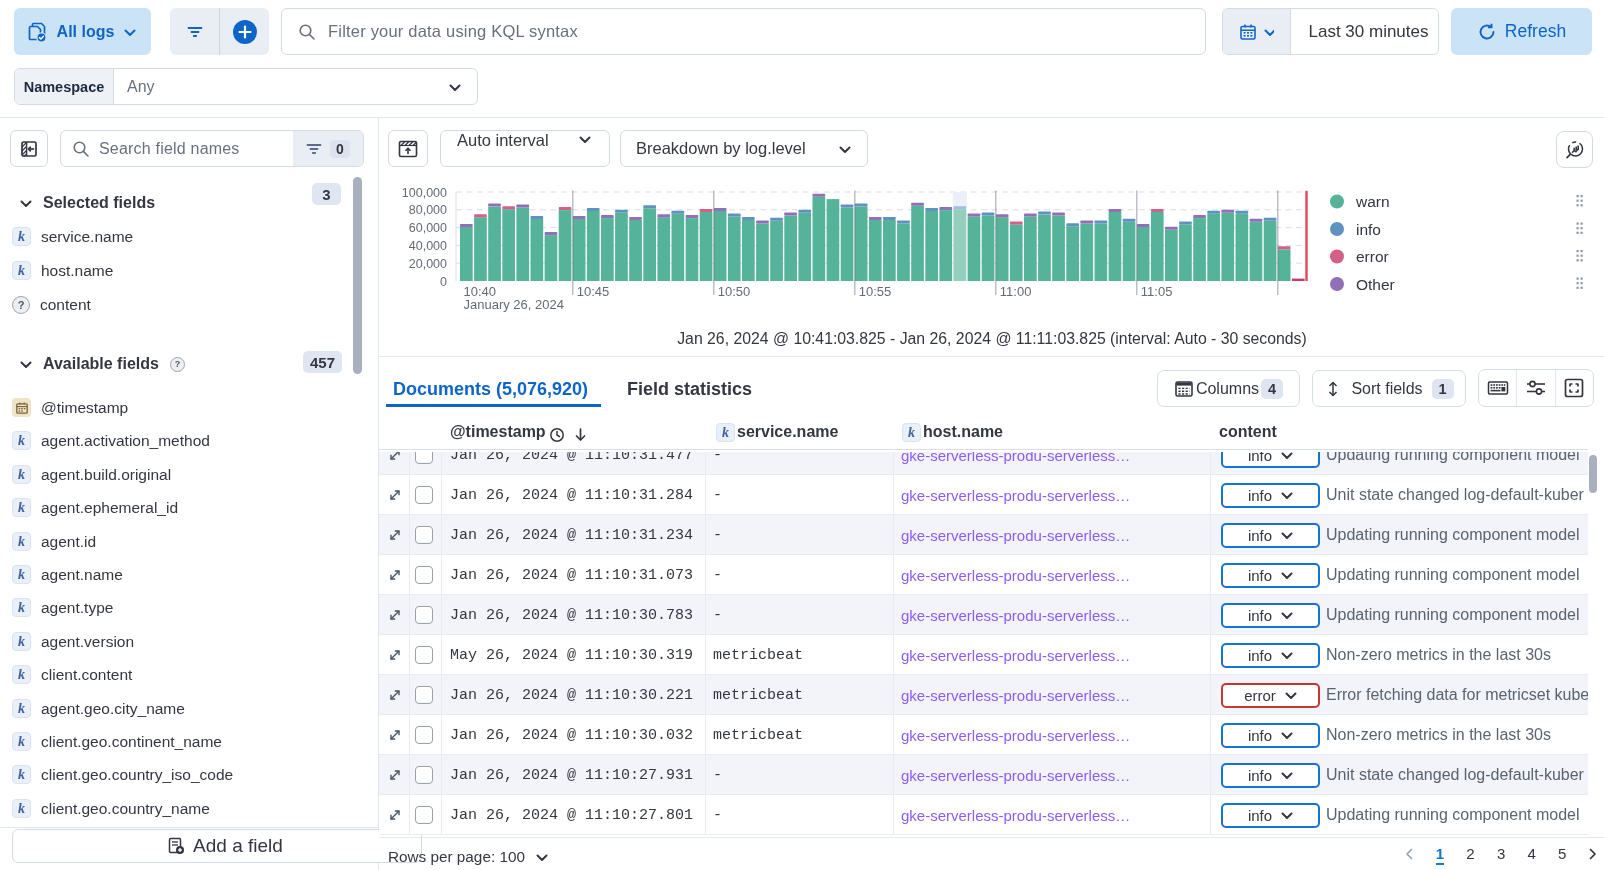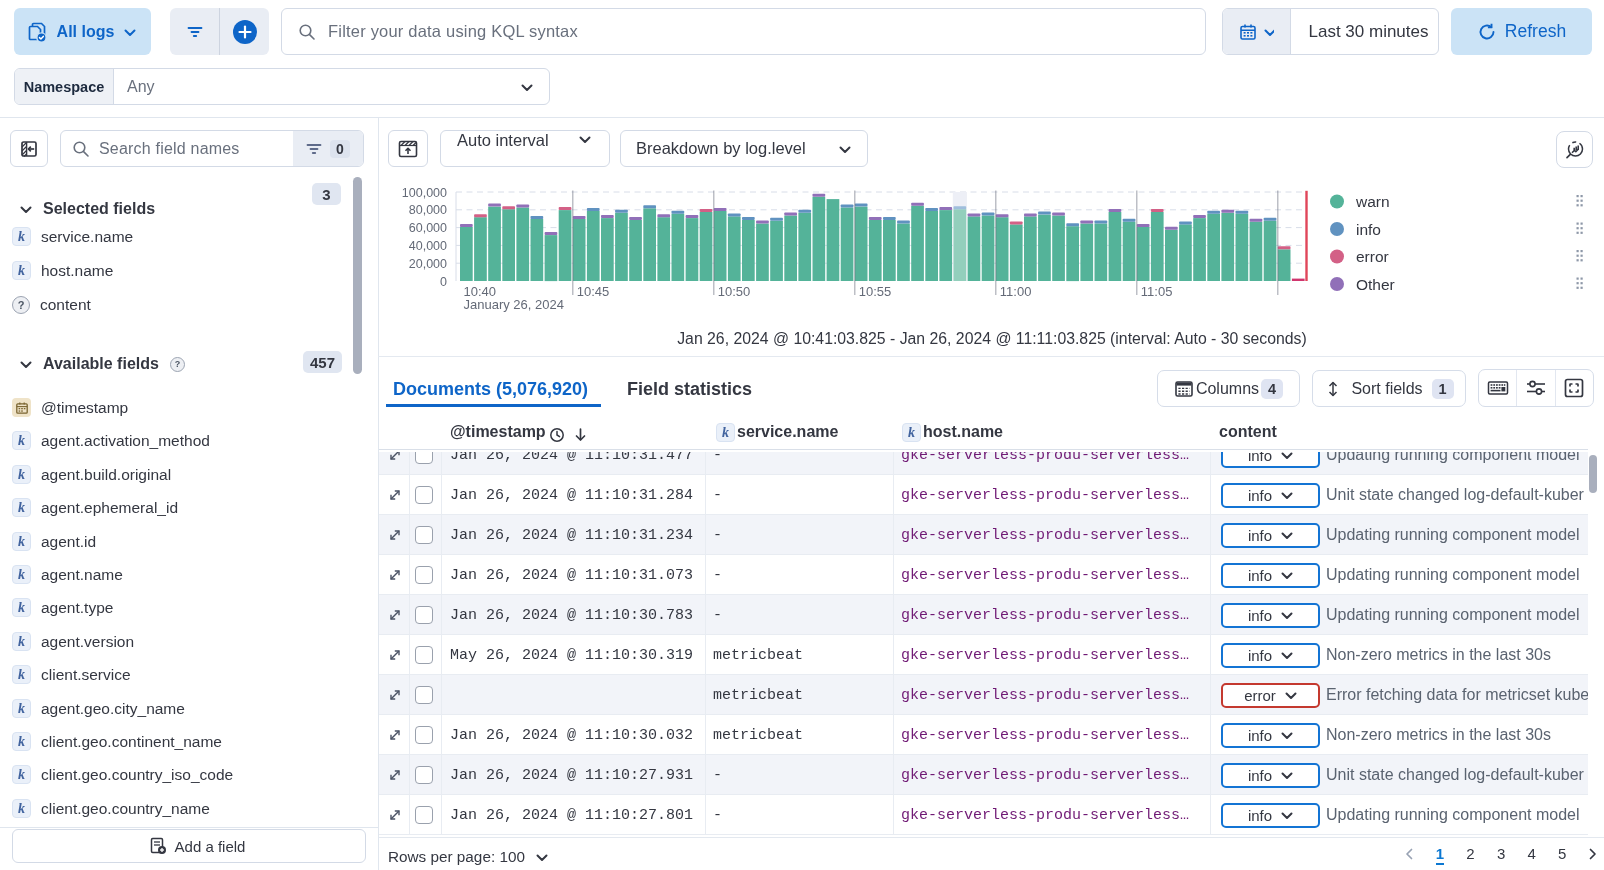--- a/index.html
+++ b/index.html
@@ -11,42 +11,42 @@
 .alllogs { left:14px; top:8px; width:137px; height:47px; font-size:16px; font-weight:600; }
 .seg { position:absolute; left:170px; top:8px; width:99px; height:47px; background:#E9EDF4; border-radius:6px; display:flex; }
 .seg .cell { flex:1; display:flex; align-items:center; justify-content:center; }
 .seg .cell:first-child { border-right:1px solid #CDD4E0; }
 .kql { left:281px; top:8px; width:925px; height:47px; display:flex; align-items:center; padding-left:16px; gap:12px; }
 .ph { color:#69707D; font-size:16.5px; letter-spacing:0.2px; }
 .datep { left:1222px; top:8px; width:217px; height:47px; display:flex; overflow:hidden; padding:0; }
 .datep .calseg { width:68px; height:100%; background:#E9EDF4; display:flex; align-items:center; justify-content:center; gap:5px; border-right:1px solid #D3DAE6; border-radius:5px 0 0 5px; }
 .datep .lbl { flex:1; display:flex; align-items:center; justify-content:center; font-size:17px; color:#343741; }
 .refresh { left:1451px; top:8px; width:141px; height:47px; font-size:17.5px; font-weight:500; }
-.nsrow { left:14px; top:68px; width:536px; height:37px; display:flex; border:1px solid #D3DAE6; border-radius:6px; background:#fff; position:absolute;justify-content:space-between; }
+.nsrow { left:14px; top:68px; width:464px; height:37px; display:flex; border:1px solid #D3DAE6; border-radius:6px; background:#fff; position:absolute;justify-content:space-between; }
 .nsrow .pre { width:99px; background:#EEF1F6; border-right:1px solid #D3DAE6; display:flex; align-items:center; justify-content:center; font-size:14.5px; font-weight:600; color:#1D2A3E; border-radius:5px 0 0 5px; }
 .nsrow .val { flex:1; display:flex; align-items:center; padding-left:13px; font-size:16px; color:#69707D; }
 .nsrow .chv { display:flex; align-items:center; padding-right:12px; }
 .topline { left:0; top:117px; width:1604px; height:1px; background:#E0E6EE; position:absolute; }
 .sideline { left:378px; top:117px; width:1px; height:753px; background:#E0E6EE; position:absolute; }
 
 .collapse { left:10px; top:130px; width:38px; height:37px; }
 .fsearch { left:60px; top:130px; width:304px; height:37px; display:flex; align-items:center; justify-content:flex-start; padding-left:11px; gap:9px; }
 .fsearch .ph { font-size:16px; flex:1; }
 .fsearch .fseg { position:absolute; right:0; top:0; bottom:0; width:70px; background:#E9EDF4; border-radius:0 5px 5px 0; display:flex; align-items:center; justify-content:center; gap:8px; }
 .zbadge { background:#DDE3EE; border-radius:4px; font-size:14px; font-weight:600; color:#343741; padding:1px 6px; }
 .scrollbar1 { left:353px; top:177px; width:9px; height:197px; border-radius:5px; background:#A9AFBD; position:absolute; }
 .sechead { position:absolute; display:flex; align-items:center; gap:11px; left:18px; }
 .sechead .t { font-size:16px; font-weight:700; color:#343741; }
 .cntbadge { position:absolute; background:#E0E6F1; border-radius:5px; font-size:15px; font-weight:600; color:#343741; display:flex; align-items:center; justify-content:center; }
 .frow { position:absolute; left:12px; display:flex; align-items:center; gap:10px; height:21px; }
 .flbl { font-size:15.5px; color:#343741; }
 .kb { width:19px; height:19px; background:#EAF0F9; border:1px solid #D9E3F2; border-radius:4px; color:#41639E; font-family:"Liberation Serif", serif; font-style:italic; font-weight:700; font-size:14px; display:inline-flex; align-items:center; justify-content:center; }
 .qcirc { width:18px; height:18px; background:#EDEFF3; border:1.4px solid #9CA4B2; border-radius:50%; color:#4B5563; font-size:11px; font-weight:700; display:inline-flex; align-items:center; justify-content:center; }
 .tsb { width:19px; height:19px; background:#EFE3C8; border-radius:4px; display:inline-flex; align-items:center; justify-content:center; }
-.addfield { left:12px; top:829px; width:354px; height:34px; font-size:15px; font-weight:500; color:#343741;padding-left:16px; }
+.addfield { left:12px; top:829px; width:410px; height:34px; font-size:19px; font-weight:500; color:#343741;padding-left:16px; }
 .addline { left:0; top:827px; width:378px; height:1px; background:#E0E6EE; position:absolute; }
 
 .mbtn1 { left:388px; top:130px; width:40px; height:37px; }
 .sel1 { left:440px; top:130px; width:170px; height:37px; display:flex; align-items:flex-start; justify-content:space-between; padding:0 14px 0 16px; font-size:16.5px; color:#343741; }
 .sel2 { left:620px; top:130px; width:248px; height:37px; display:flex; align-items:center; justify-content:space-between; padding:0 12px 0 15px; font-size:16.5px; color:#343741; }
 .mbtnR { left:1556px; top:131px; width:37px; height:37px; border-radius:8px; }
 .subtitle { position:absolute; left:378px; top:330px; width:1228px; text-align:center; font-size:15.8px; color:#343741; }
 
 .tab1 { position:absolute; left:393px; top:379px; font-size:18px; font-weight:700; color:#0E65C8; }
 .tabline { position:absolute; left:386px; top:404px; width:215px; height:3px; background:#0E65C8; }
@@ -62,21 +62,21 @@
 .ghead > span { position:absolute; font-size:16px; font-weight:700; color:#343741; top:8px; }
 .ghead .kb { vertical-align:top; }
 .gridwrap { position:absolute; left:379px; top:452px; width:1209px; height:383px; overflow:hidden; z-index:1; }
 .grow { position:absolute; left:0; width:1209px; height:40px; border-bottom:1px solid #E8ECF2; background:#fff; }
 .grow.stripe { background:#F2F4F9; }
 .grow > span { position:absolute; top:0; height:40px; display:flex; align-items:center; }
 .c-exp { left:9px; }
 .c-chk { left:36px; width:18px !important; height:18px !important; top:11px !important; border:1px solid #9AA1AD; border-radius:4px; background:#fff; }
 .c-ts { left:71px; font-family:"Liberation Mono", monospace; font-size:15px; color:#343741; }
 .c-svc { left:334px; font-family:"Liberation Mono", monospace; font-size:15px; color:#343741; }
-.c-host { left:522px; font-family:Liberation Mono, monospace; font-size:15px; color:#701a75; }
+.c-host { left:522px; font-family:Liberation Sans, sans-serif; font-size:15px; color:#8b5cf6; }
 .c-badge { left:842px; }
 .c-content { left:947px; font-size:16px; color:#5A6370; white-space:nowrap; overflow:hidden; width:262px; display:block; line-height:40px; }
 .grow::after { content:''; position:absolute; top:0; bottom:0; left:30px; width:1px; background:#E8ECF2; box-shadow:32px 0 0 #E8ECF2, 296px 0 0 #E8ECF2, 484px 0 0 #E8ECF2, 801px 0 0 #E8ECF2; }
 .lvlb { display:inline-flex; align-items:center; justify-content:center; gap:7px; width:99px; height:25px; border-radius:5px; background:#fff; font-size:15px; color:#343741; }
 .lvl-info { border:2px solid #1374D4; }
 .lvl-err { border:2px solid #C4392F; }
 .scrollbar2 { position:absolute; left:1589px; top:455px; width:8px; height:38px; border-radius:4px; background:#A9AFBD; }
 
 .footline { position:absolute; left:379px; top:837px; width:1225px; height:1px; background:#E3E8EF; }
 .rpp { position:absolute; left:388px; top:848px; font-size:15.3px; color:#343741; display:flex; align-items:center; gap:9px; }
@@ -179,21 +179,21 @@
     <span class="fseg">
       <svg width="16" height="16" viewBox="0 0 16 16" style="">
         <line x1="1.5" y1="4" x2="14.5" y2="4" stroke="#5F6B8A" stroke-width="1.8" stroke-linecap="round"></line>
 <line x1="4.5" y1="8" x2="11.5" y2="8" stroke="#5F6B8A" stroke-width="1.8" stroke-linecap="round"></line>
 <line x1="6.8" y1="12" x2="9.2" y2="12" stroke="#5F6B8A" stroke-width="1.8" stroke-linecap="round"></line>
       </svg>
       <span class="zbadge">0</span>
     </span>
   </div>
 <div class="scrollbar1"></div>
-<div class="sechead" style="top:200px">
+<div class="sechead" style="top:194px">
     <svg width="14" height="16" viewBox="0 0 14 16" style="">
       <path d="M3.5 6.5l4.5 4.5 4.5-4.5" fill="none" stroke="#343741" stroke-width="2" stroke-linecap="round" stroke-linejoin="round"></path>
     </svg>
     <span class="t">Selected fields</span>
   </div>
 <div class="cntbadge" style="left:312px;top:183px;width:29px;height:22px">3</div>
 <div class="frow" style="top:226px">
     <span class="kb">k</span>
     <span class="flbl">service.name</span>
   </div>
@@ -255,21 +255,21 @@
 <div class="frow" style="top:597px">
     <span class="kb">k</span>
     <span class="flbl">agent.type</span>
   </div>
 <div class="frow" style="top:631px">
     <span class="kb">k</span>
     <span class="flbl">agent.version</span>
   </div>
 <div class="frow" style="top:664px">
     <span class="kb">k</span>
-    <span class="flbl">client.service</span>
+    <span class="flbl">client.content</span>
   </div>
 <div class="frow" style="top:698px">
     <span class="kb">k</span>
     <span class="flbl">agent.geo.city_name</span>
   </div>
 <div class="frow" style="top:731px">
     <span class="kb">k</span>
     <span class="flbl">client.geo.continent_name</span>
   </div>
 <div class="frow" style="top:764px">
@@ -706,20 +706,21 @@
 </div>
 <div class="grow stripe" style="top:223px">
 <span class="c-exp">
         <svg width="14" height="14" viewBox="0 0 14 14" style="">
           <line x1="3" y1="11" x2="11" y2="3" stroke="#4A5264" stroke-width="1.4"></line>
 <path d="M6.8 3h4.2v4.2" fill="none" stroke="#4A5264" stroke-width="1.4"></path>
 <path d="M7.2 11H3V6.8" fill="none" stroke="#4A5264" stroke-width="1.4"></path>
         </svg>
       </span>
       <span class="c-chk"></span>
+<span class="c-ts">Jan 26, 2024 @ 11:10:30.221</span>
       <span class="c-svc">metricbeat</span>
 <span class="c-host">gke-serverless-produ-serverless…</span>
 <span class="c-badge">
         <span class="lvlb lvl-err">error <svg width="14" height="16" viewBox="0 0 14 16" style="">
             <path d="M3.5 6.5l4.5 4.5 4.5-4.5" fill="none" stroke="#343741" stroke-width="2" stroke-linecap="round" stroke-linejoin="round"></path>
           </svg></span>
       </span>
 <span class="c-content">Error fetching data for metricset kube</span>
 </div>
 <div class="grow" style="top:263px">

